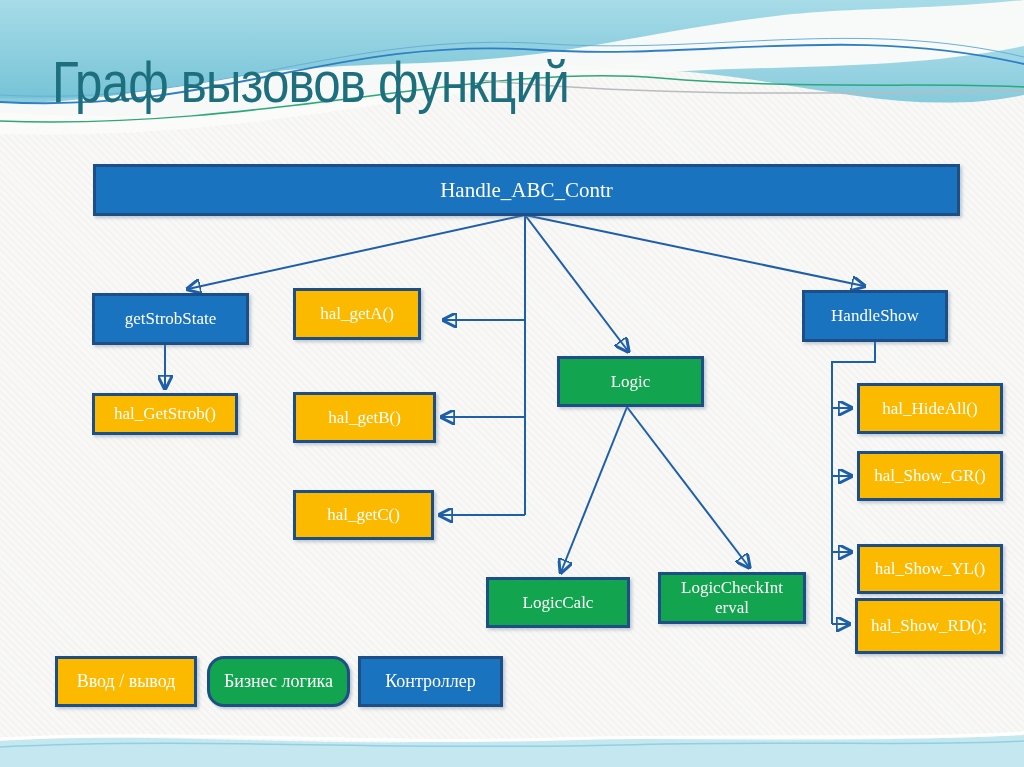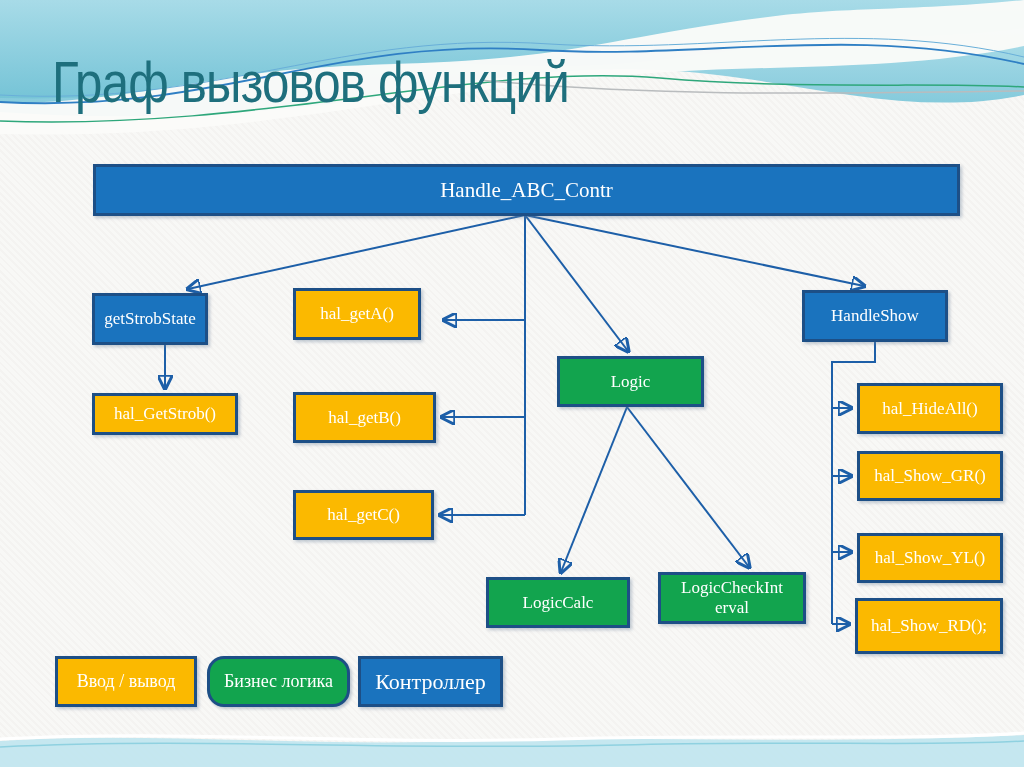--- a/index.html
+++ b/index.html
@@ -101,21 +101,21 @@
     <line x1="832" y1="408" x2="851" y2="408" marker-end="url(#arr)"></line>
     <line x1="832" y1="476" x2="851" y2="476" marker-end="url(#arr)"></line>
     <line x1="832" y1="552" x2="851" y2="552" marker-end="url(#arr)"></line>
     <line x1="832" y1="624" x2="849" y2="624" marker-end="url(#arr)"></line>
   </svg>
 
   <div class="node controller root" style="left:93px;top:164px;width:867px;height:52px;">
     <span>Handle_ABC_Contr</span>
   </div>
 
-  <div class="node controller" style="left:92px;top:293px;width:116px;height:52px;">
+  <div class="node controller" style="left:92px;top:293px;width:157px;height:52px;">
     <span>getStrobState</span>
   </div>
 
   <div class="node io" style="left:92px;top:393px;width:146px;height:42px;">
     <span>hal_GetStrob()</span>
   </div>
 
   <div class="node io" style="left:293px;top:288px;width:128px;height:52px;">
     <span>hal_getA()</span>
   </div>
@@ -145,33 +145,33 @@
   </div>
 
   <div class="node io" style="left:857px;top:383px;width:146px;height:51px;">
     <span>hal_HideAll()</span>
   </div>
 
   <div class="node io" style="left:857px;top:451px;width:146px;height:50px;">
     <span>hal_Show_GR()</span>
   </div>
 
-  <div class="node io" style="left:857px;top:533px;width:146px;height:50px;">
+  <div class="node io" style="left:857px;top:544px;width:146px;height:50px;">
     <span>hal_Show_YL()</span>
   </div>
 
   <div class="node io" style="left:855px;top:598px;width:148px;height:56px;">
     <span>hal_Show_RD();</span>
   </div>
 
   <div class="node io" style="left:55px;top:656px;width:142px;height:51px;font-size:18px;">
     <span>Ввод / вывод</span>
   </div>
 
   <div class="node business" style="left:207px;top:656px;width:143px;height:51px;font-size:18px;border-radius:17px;">
     <span>Бизнес логика</span>
   </div>
 
-  <div class="node controller" style="left:358px;top:656px;width:145px;height:51px;font-size:22px;align-items:center;">
+  <div class="node controller" style="left:358px;top:656px;width:145px;height:51px;font-size:18px;align-items:center;">
     <span>Контроллер</span>
   </div>
 
 </div>
 
 </body></html>

